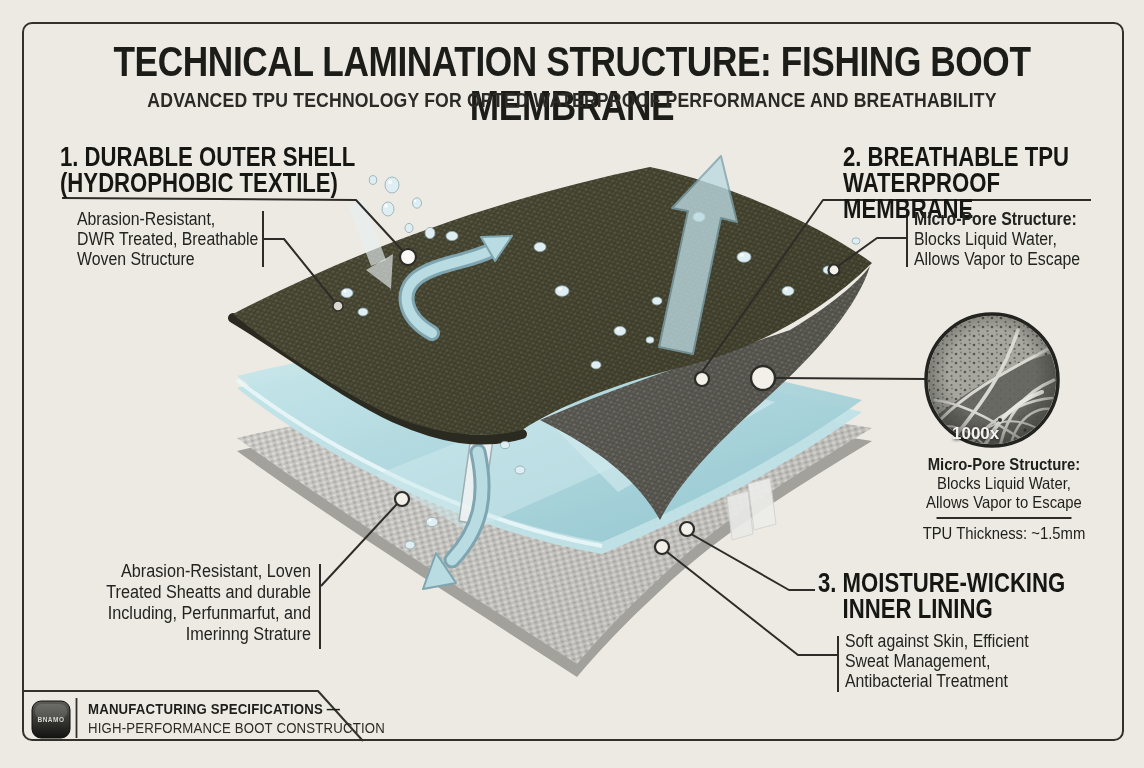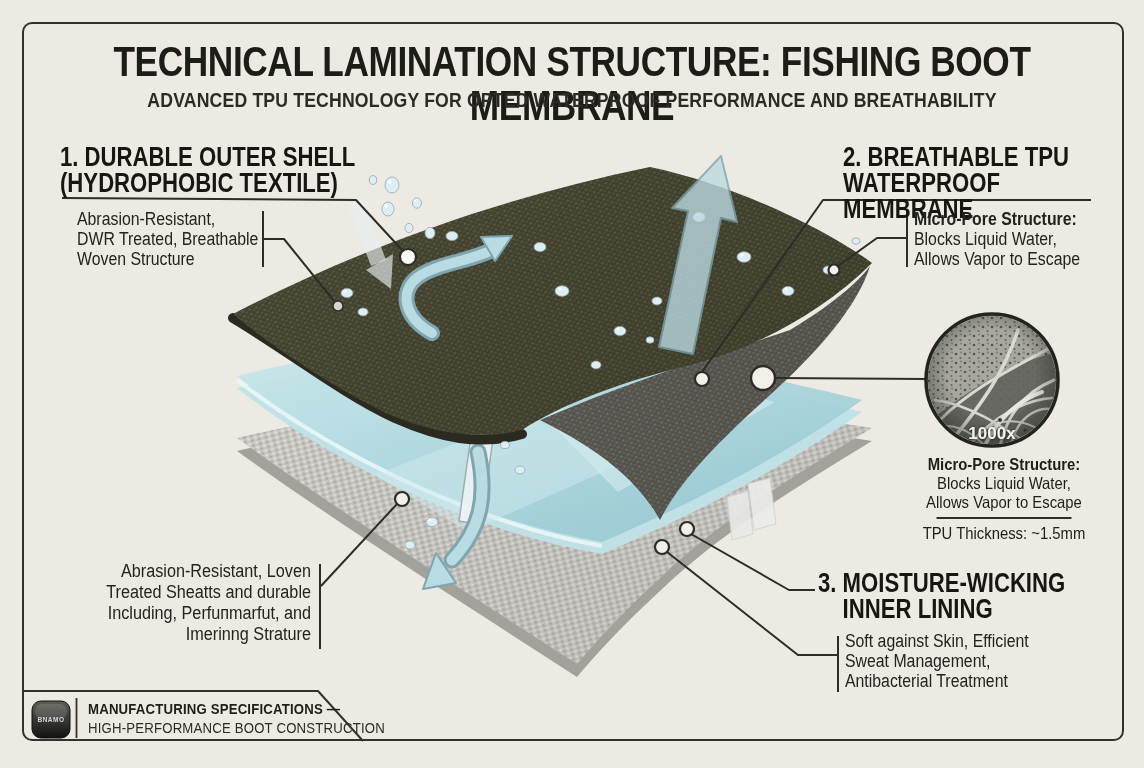--- a/index.html
+++ b/index.html
@@ -41,21 +41,21 @@
   }
   .inset-cap {
     left:902px; top:455px; width:204px; text-align:center;
     transform:scaleX(.9); transform-origin:50% 0;
   }
   .inset-cap .cap-title { font-size:16.5px; font-weight:700; line-height:19px; }
   .inset-cap .cap-lines { font-size:16.5px; line-height:18.5px; }
   .inset-cap .cap-rule  { width:150px; border-top:2px solid #2D2C28; margin:6px auto 5px auto; }
   .inset-cap .cap-thick { font-size:16.5px; line-height:18px; }
   .mag-label {
-    left:952px; top:424px; width:80px; text-align:center;
+    left:952px; top:424px; width:80px; text-align:left;
     font-size:17px; font-weight:700; color:#F4F3EF;
     text-shadow:0 1px 3px rgba(0,0,0,.65);
   }
   .footer-l1 {
     left:88px; top:700px; font-size:15px; font-weight:700; color:#1E1E1B;
     transform:scaleX(.88); transform-origin:0 0; letter-spacing:0.2px;
   }
   .footer-l2 {
     left:88px; top:719px; font-size:15px; color:#2B2A26;
     transform:scaleX(.88); transform-origin:0 0; letter-spacing:0.2px;

